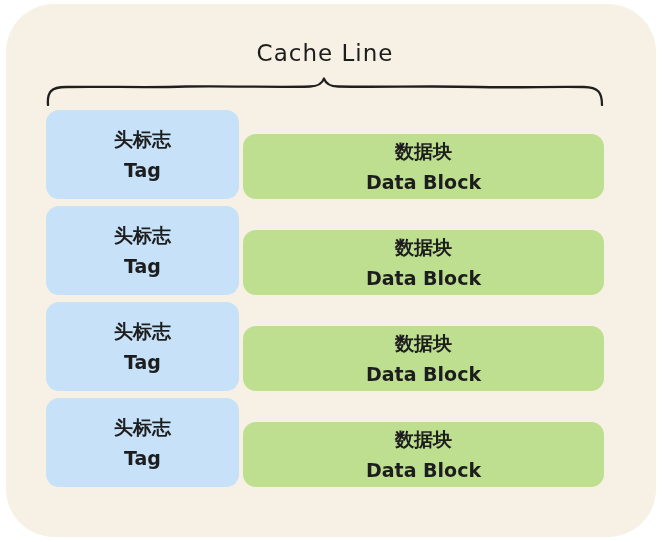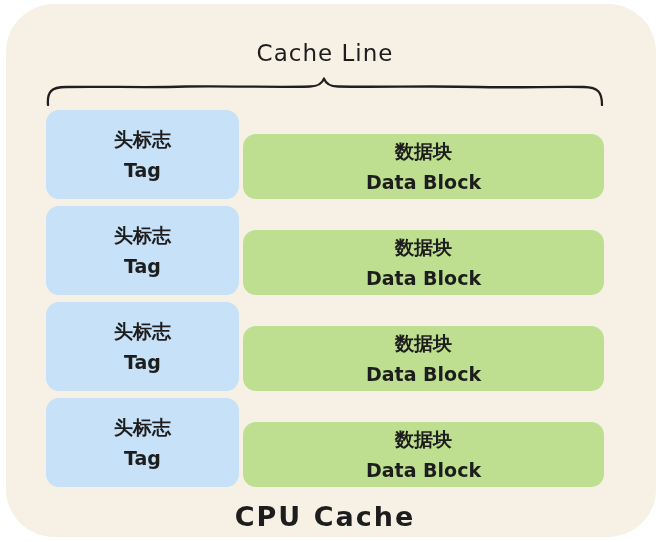--- a/index.html
+++ b/index.html
@@ -137,17 +137,16 @@
             <span>Tag</span>
           </div>
           <div class="cell data">
             <span>数据块</span>
             <span>Data Block</span>
           </div>
         </div>
 
       </div>
 
-      <div class="caption">CPU Cache</div>
 
     </div>
   </div>
 </div>
 
 </body></html>

